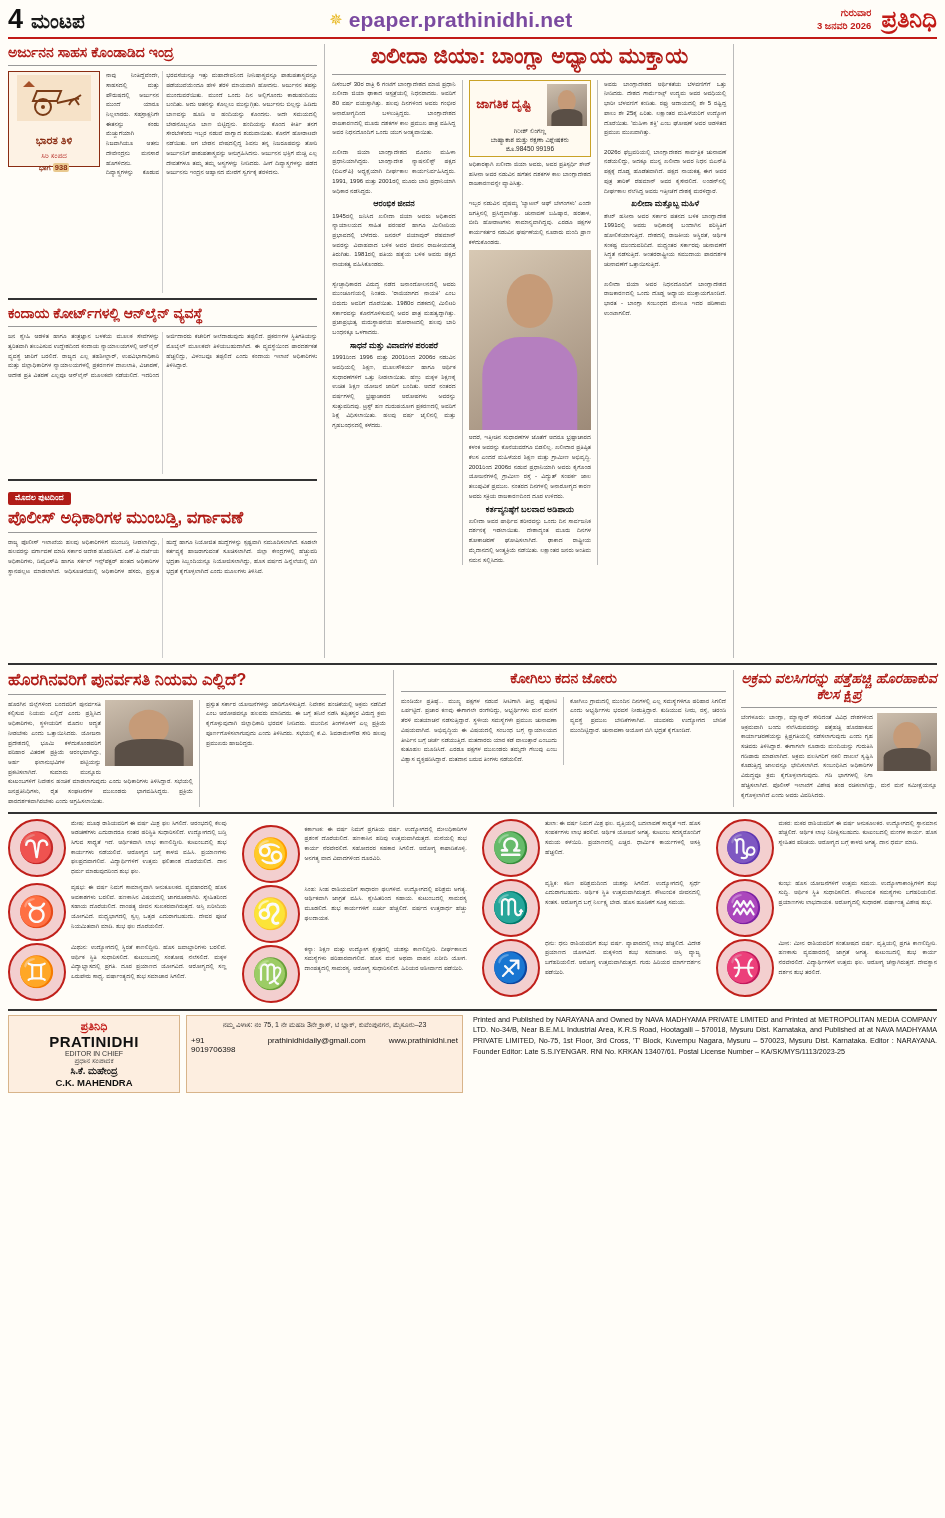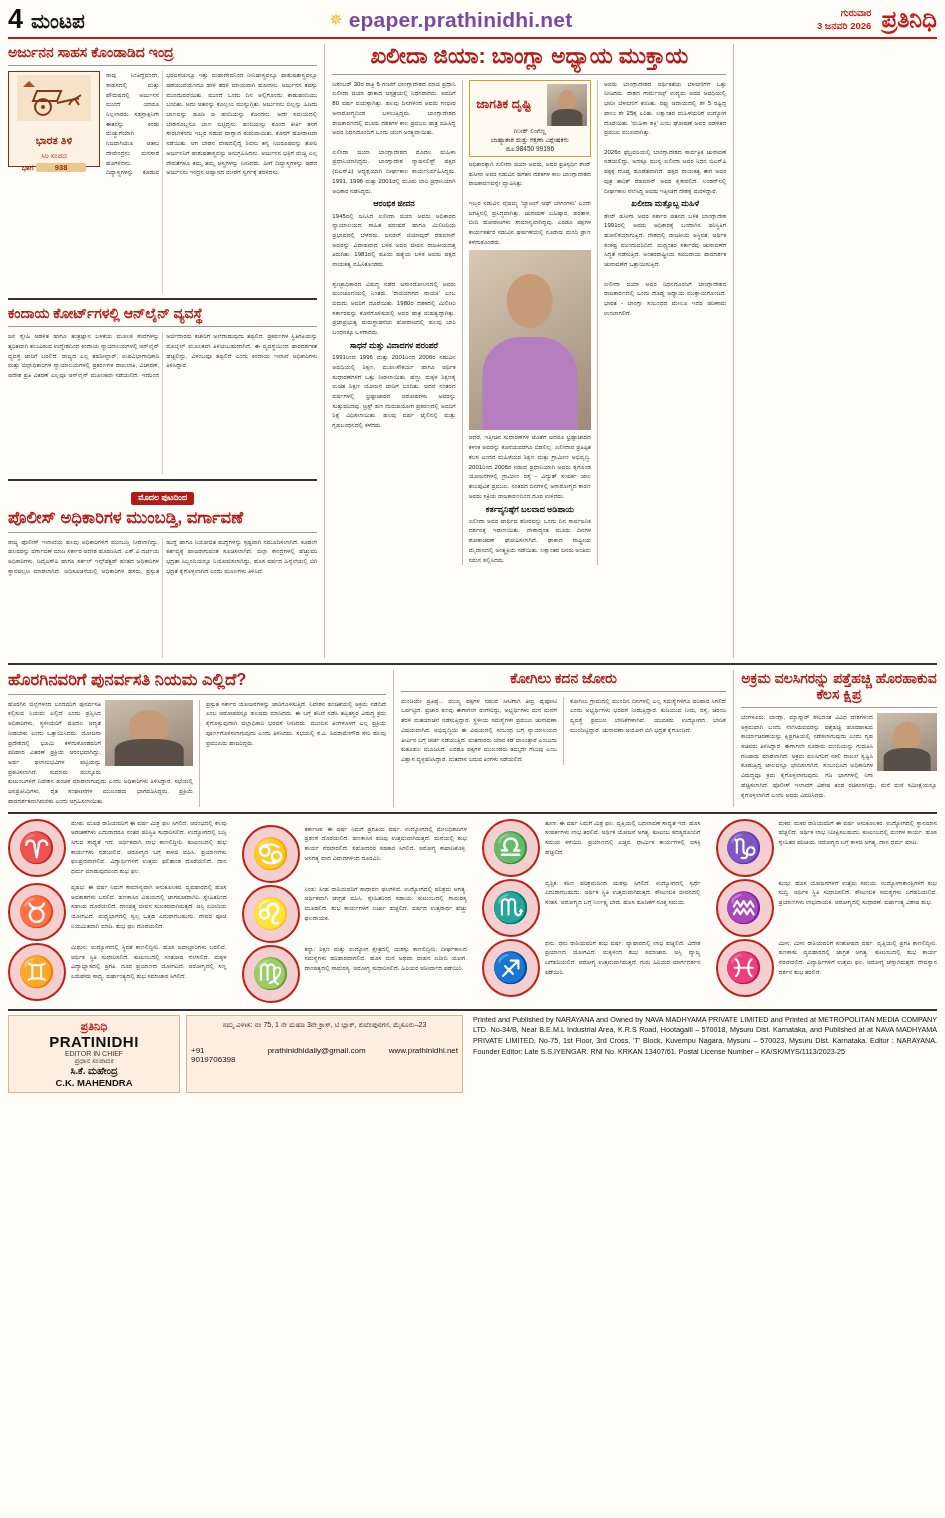--- a/index.html
+++ b/index.html
@@ -49,21 +49,21 @@
   .cols2 { column-count:2; column-gap:7px; column-rule:1px solid #ccc; }
 
   .kicker { display:inline-block; background:#b01c17; color:#fff; font-size:8px; padding:1.5px 7px; border-radius:2px; font-weight:bold;}
 
   
   .feature-box { border:1px solid #8a2c12; width:92px; height:96px; float:left; margin:0 6px 3px 0; background:#fdf2e4; display:flex; flex-direction:column; align-items:center; justify-content:flex-start; padding-top:3px;}
   .fb-art { width:74px; height:46px; background:#f6e2c8; border:1px solid #a5apx; position:relative; }
   .fb-title { font-size:10.5px; font-weight:bold; color:#8a2c12; margin-top:11px;}
   .fb-sub { font-size:7px; color:#b01c17; margin-top:1px;}
   .fb-badge { font-size:7.5px; color:#8a2c12; font-weight:bold; margin-top:1px;}
-  .fb-badge .num { background:#e9c98f; padding:0 19px; border-radius:2px; }
+  .fb-badge .num { background:#e9c98f; padding:0 2px; border-radius:2px; }
 
   
   .photo { background:linear-gradient(160deg,#cdbfae,#8f8072); position:relative; overflow:hidden; }
   .photo.portrait { background:linear-gradient(150deg,#d8c9b4,#9d8a78); }
   .photo .face { position:absolute; left:50%; top:42%; transform:translate(-50%,-50%); width:46%; height:52%; border-radius:50%; background:#c69b78; }
   .photo .body { position:absolute; left:50%; bottom:0; transform:translateX(-50%); width:78%; height:40%; border-radius:40% 40% 0 0; background:#5a4f46; }
 
   
   .gv-box { border:1px solid #c9a227; background:#fffaf0; padding:3px; }
   .gv-title { font-size:12.5px; font-weight:bold; color:#b01c17; text-align:center; }
@@ -82,21 +82,21 @@
 
   
   .footer { border-top:2px solid #333; margin-top:4px; padding-top:4px; display:flex; gap:6px; }
   .ft-left { width:172px; background:#fdeee0; border:1px solid #d8b48a; padding:4px; text-align:center; }
   .ft-logo { font-size:11px; color:#c21b17; font-weight:bold; }
   .ft-name { font-size:15px; font-weight:bold; color:#111; letter-spacing:0.5px;}
   .ft-role { font-size:7px; color:#333; }
   .ft-person { font-size:9.5px; font-weight:bold; color:#111; }
   .ft-mid { flex:1; background:#fdeee0; border:1px solid #d8b48a; padding:4px; }
   .ft-addr { font-size:7px; color:#222; text-align:center; line-height:1.5;}
-  .ft-contacts { display:flex; justify-content:space-between; font-size:8px; color:#111; margin-top:16px;gap:23px; }
+  .ft-contacts { display:flex; justify-content:space-between; font-size:8px; color:#111; margin-top:6px;gap:23px; }
   .ft-right { width:468px; font-size:7.2px; line-height:1.5; color:#111; text-align:justify; padding-left:4px;}
 
   .nobreak { break-inside: avoid; }
 </style>
 </head>
 <body>
 
 <div class="page">
 
   <div class="masthead">
@@ -144,21 +144,21 @@
         </div>
         <span>ನಾವು ನಿಂತಿದ್ದೆವೆಂದೇ, ಸಾಹಸದಲ್ಲಿ ಮತ್ತು ಪೌರುಷದಲ್ಲಿ ಅರ್ಜುನನ ಮುಂದೆ ಯಾರೂ ನಿಲ್ಲಲಾರರು. ಸಹಸ್ರಾಕ್ಷನಿಗೇ ಈತನನ್ನು ಕಂಡು ಮೆಚ್ಚುಗೆಯಾಗಿ ನಿಜವಾಗಿಯೂ ಆತನು ದೇವೇಂದ್ರನು ಮನಸಾರೆ ಹೊಗಳಿದನು. ದಿವ್ಯಾಸ್ತ್ರಗಳನ್ನು ಕೊಡುವ ಭರವಸೆಯನ್ನೂ ಇತ್ತು ಮಹಾದೇವನಿಂದ ನೀನಿಷಾಸ್ತ್ರವನ್ನೂ ಪಾಶುಪತಾಸ್ತ್ರವನ್ನೂ ಪಡೆಯುವೆಯೆಂದೂ ಹೇಳಿ ತೆರಳಿ ಮಾಯವಾಗಿ ಹೋದನು. ಅರ್ಜುನನ ತಪಸ್ಸು ಮುಂದುವರೆಯಿತು. ಮುಂದೆ ಒಂದು ದಿನ ಅಲ್ಲಿಗೊಂದು ಕಾಡುಹಂದಿಯು ಬಂದಿತು. ಅದು ಆತನನ್ನು ಕೊಲ್ಲಲು ಮುನ್ನುಗ್ಗಿತು. ಅರ್ಜುನನು ಬಿಲ್ಲನ್ನು ಹಿಡಿದು ಬಾಣವನ್ನು ಹೂಡಿ ಆ ಹಂದಿಯನ್ನು ಕೊಂದನು. ಅದೇ ಸಮಯದಲ್ಲಿ ಬೇಡನೊಬ್ಬನೂ ಬಾಣ ಬಿಟ್ಟಿದ್ದನು. ಹಂದಿಯನ್ನು ಕೊಂದ ಕೀರ್ತಿ ತನಗೆ ಸೇರಬೇಕೆಂದು ಇಬ್ಬರ ನಡುವೆ ವಾಗ್ವಾದ ಶುರುವಾಯಿತು. ಕೊನೆಗೆ ಹೋರಾಟವೇ ನಡೆಯಿತು. ಆಗ ಬೇಡನ ವೇಷದಲ್ಲಿದ್ದ ಶಿವನು ತನ್ನ ನಿಜರೂಪವನ್ನು ತೋರಿ ಅರ್ಜುನನಿಗೆ ಪಾಶುಪತಾಸ್ತ್ರವನ್ನು ಅನುಗ್ರಹಿಸಿದನು. ಅರ್ಜುನನ ಭಕ್ತಿಗೆ ಮೆಚ್ಚಿ ಎಲ್ಲ ದೇವತೆಗಳೂ ತಮ್ಮ ತಮ್ಮ ಅಸ್ತ್ರಗಳನ್ನು ನೀಡಿದರು. ಹೀಗೆ ದಿವ್ಯಾಸ್ತ್ರಗಳನ್ನು ಪಡೆದ ಅರ್ಜುನನು ಇಂದ್ರನ ಆಹ್ವಾನದ ಮೇರೆಗೆ ಸ್ವರ್ಗಕ್ಕೆ ತೆರಳಿದನು.</span>
       </div>
 
       <div class="hr2"></div>
       <div class="hl hl-lg hl-red">ಕಂದಾಯ ಕೋರ್ಟ್‌ಗಳಲ್ಲಿ ಆನ್‌ಲೈನ್ ವ್ಯವಸ್ಥೆ</div>
       <div class="hr"></div>
       <div class="body-text cols2" style="height:142px; overflow:hidden;">ಜನ ಸ್ನೇಹಿ ಆಡಳಿತ ಹಾಗೂ ತಂತ್ರಜ್ಞಾನ ಬಳಕೆಯ ಮೂಲಕ ಸೇವೆಗಳನ್ನು ತ್ವರಿತವಾಗಿ ತಲುಪಿಸುವ ಉದ್ದೇಶದಿಂದ ಕಂದಾಯ ನ್ಯಾಯಾಲಯಗಳಲ್ಲಿ ಆನ್‌ಲೈನ್ ವ್ಯವಸ್ಥೆ ಜಾರಿಗೆ ಬರಲಿದೆ. ರಾಜ್ಯದ ಎಲ್ಲ ತಹಶೀಲ್ದಾರ್, ಉಪವಿಭಾಗಾಧಿಕಾರಿ ಮತ್ತು ಜಿಲ್ಲಾಧಿಕಾರಿಗಳ ನ್ಯಾಯಾಲಯಗಳಲ್ಲಿ ಪ್ರಕರಣಗಳ ದಾಖಲಾತಿ, ವಿಚಾರಣೆ, ಆದೇಶ ಪ್ರತಿ ವಿತರಣೆ ಎಲ್ಲವೂ ಆನ್‌ಲೈನ್ ಮೂಲಕವೇ ನಡೆಯಲಿದೆ. ಇದರಿಂದ ಅರ್ಜಿದಾರರು ಕಚೇರಿಗೆ ಅಲೆದಾಡುವುದು ತಪ್ಪಲಿದೆ. ಪ್ರಕರಣಗಳ ಸ್ಥಿತಿಗತಿಯನ್ನು ಮೊಬೈಲ್ ಮೂಲಕವೇ ತಿಳಿಯಬಹುದಾಗಿದೆ. ಈ ವ್ಯವಸ್ಥೆಯಿಂದ ಪಾರದರ್ಶಕತೆ ಹೆಚ್ಚಲಿದ್ದು, ವಿಳಂಬವೂ ತಪ್ಪಲಿದೆ ಎಂದು ಕಂದಾಯ ಇಲಾಖೆ ಅಧಿಕಾರಿಗಳು ತಿಳಿಸಿದ್ದಾರೆ.</div>
 
       <div class="hr2"></div>
-      <div style="text-align:center; margin-bottom:3px;">
+      <div style="text-align:left; margin-bottom:3px;">
         <span class="kicker">ಮೊದಲ ಪುಟದಿಂದ</span>
       </div>
       <div class="hl hl-md hl-red">ಪೊಲೀಸ್ ಅಧಿಕಾರಿಗಳ ಮುಂಬಡ್ತಿ, ವರ್ಗಾವಣೆ</div>
       <div class="hr"></div>
       <div class="body-text cols2" style="height:120px; overflow:hidden;">ರಾಜ್ಯ ಪೊಲೀಸ್ ಇಲಾಖೆಯ ಹಲವು ಅಧಿಕಾರಿಗಳಿಗೆ ಮುಂಬಡ್ತಿ ನೀಡಲಾಗಿದ್ದು, ಹಲವರನ್ನು ವರ್ಗಾವಣೆ ಮಾಡಿ ಸರ್ಕಾರ ಆದೇಶ ಹೊರಡಿಸಿದೆ. ಎಸ್.ಪಿ ದರ್ಜೆಯ ಅಧಿಕಾರಿಗಳು, ಡಿವೈಎಸ್‌ಪಿ ಹಾಗೂ ಸರ್ಕಲ್ ಇನ್ಸ್‌ಪೆಕ್ಟರ್ ಹಂತದ ಅಧಿಕಾರಿಗಳ ಸ್ಥಾನಪಲ್ಲಟ ಮಾಡಲಾಗಿದೆ. ಅಧಿಸೂಚನೆಯಲ್ಲಿ ಅಧಿಕಾರಿಗಳ ಹೆಸರು, ಪ್ರಸ್ತುತ ಹುದ್ದೆ ಹಾಗೂ ನಿಯೋಜಿತ ಹುದ್ದೆಗಳನ್ನು ಸ್ಪಷ್ಟವಾಗಿ ನಮೂದಿಸಲಾಗಿದೆ. ಕೂಡಲೇ ಕರ್ತವ್ಯಕ್ಕೆ ಹಾಜರಾಗುವಂತೆ ಸೂಚಿಸಲಾಗಿದೆ. ಜಿಲ್ಲಾ ಕೇಂದ್ರಗಳಲ್ಲಿ ಹೆಚ್ಚುವರಿ ಭದ್ರತಾ ಸಿಬ್ಬಂದಿಯನ್ನೂ ನಿಯೋಜಿಸಲಾಗಿದ್ದು, ಹೊಸ ವರ್ಷದ ಹಿನ್ನೆಲೆಯಲ್ಲಿ ಬಿಗಿ ಭದ್ರತೆ ಕೈಗೊಳ್ಳಲಾಗಿದೆ ಎಂದು ಮೂಲಗಳು ತಿಳಿಸಿವೆ.</div>
     </div>
 
     <div class="rule-v"></div>
 
     <div style="width:394px;">
@@ -261,21 +261,21 @@
 
 ಅಭಿವೃದ್ಧಿಯ ಈ ವಿಷಯದಲ್ಲಿ ಸಂಬಂಧ ಬಗ್ಗೆ ನ್ಯಾಯಾಲಯದ ತೀರ್ಪಿನ ಬಗ್ಗೆ ಚರ್ಚೆ ನಡೆಯುತ್ತಿದೆ. ಮತದಾರರು ಯಾರ ಕಡೆ ವಾಲುತ್ತಾರೆ ಎಂಬುದು ಕುತೂಹಲ ಮೂಡಿಸಿದೆ. ಎರಡೂ ಪಕ್ಷಗಳ ಮುಖಂಡರು ತಮ್ಮದೇ ಗೆಲುವು ಎಂಬ ವಿಶ್ವಾಸ ವ್ಯಕ್ತಪಡಿಸಿದ್ದಾರೆ. ಮತದಾನ ಬರುವ ತಿಂಗಳು ನಡೆಯಲಿದೆ.</div>
         <div class="rule-v"></div>
         <div style="width:156px;" class="body-text">ಕೋಗಿಲು ಗ್ರಾಮದಲ್ಲಿ ಮುಂದಿನ ದಿನಗಳಲ್ಲಿ ಎಲ್ಲ ಸಮಸ್ಯೆಗಳಿಗೂ ಪರಿಹಾರ ಸಿಗಲಿದೆ ಎಂದು ಅಭ್ಯರ್ಥಿಗಳು ಭರವಸೆ ನೀಡುತ್ತಿದ್ದಾರೆ. ಕುಡಿಯುವ ನೀರು, ರಸ್ತೆ, ಚರಂಡಿ ವ್ಯವಸ್ಥೆ ಪ್ರಮುಖ ಬೇಡಿಕೆಗಳಾಗಿವೆ. ಯುವಕರು ಉದ್ಯೋಗದ ಬೇಡಿಕೆ ಮುಂದಿಟ್ಟಿದ್ದಾರೆ. ಚುನಾವಣಾ ಆಯೋಗ ಬಿಗಿ ಭದ್ರತೆ ಕೈಗೊಂಡಿದೆ.</div>
       </div>
     </div>
 
     <div class="rule-v"></div>
 
     <div style="width:207px;">
-      <div class="hl hl-sm hl-red" style="text-align:center;">ಅಕ್ರಮ ವಲಸಿಗರನ್ನು ಪತ್ತೆಹಚ್ಚಿ ಹೊರಹಾಕುವ ಕೆಲಸ ಕ್ಷಿಪ್ರ</div>
+      <div class="hl hl-sm hl-red" style="text-align:center;font-style:italic;">ಅಕ್ರಮ ವಲಸಿಗರನ್ನು ಪತ್ತೆಹಚ್ಚಿ ಹೊರಹಾಕುವ ಕೆಲಸ ಕ್ಷಿಪ್ರ</div>
       <div class="hr"></div>
       <div class="body-text">
         <div class="photo" style="width:60px;height:58px; float:right; margin:0 0 3px 4px;">
           <div class="face"></div>
             <div class="body"></div>
         </div>
         <span>ಬೆಂಗಳೂರು: ಬಾಂಗ್ಲಾ, ಮ್ಯಾನ್ಮಾರ್ ಸೇರಿದಂತೆ ವಿವಿಧ ದೇಶಗಳಿಂದ ಅಕ್ರಮವಾಗಿ ಬಂದು ನೆಲೆಸಿರುವವರನ್ನು ಪತ್ತೆಹಚ್ಚಿ ಹೊರಹಾಕುವ ಕಾರ್ಯಾಚರಣೆಯನ್ನು ಕ್ಷಿಪ್ರಗತಿಯಲ್ಲಿ ನಡೆಸಲಾಗುವುದು ಎಂದು ಗೃಹ ಸಚಿವರು ತಿಳಿಸಿದ್ದಾರೆ. ಈಗಾಗಲೇ ನೂರಾರು ಮಂದಿಯನ್ನು ಗುರುತಿಸಿ ಗಡಿಪಾರು ಮಾಡಲಾಗಿದೆ. ಅಕ್ರಮ ವಲಸಿಗರಿಗೆ ನಕಲಿ ದಾಖಲೆ ಸೃಷ್ಟಿಸಿ ಕೊಡುತ್ತಿದ್ದ ಜಾಲವನ್ನೂ ಭೇದಿಸಲಾಗಿದೆ. ಸಂಬಂಧಿಸಿದ ಅಧಿಕಾರಿಗಳ ವಿರುದ್ಧವೂ ಕ್ರಮ ಕೈಗೊಳ್ಳಲಾಗುವುದು. ಗಡಿ ಭಾಗಗಳಲ್ಲಿ ನಿಗಾ ಹೆಚ್ಚಿಸಲಾಗಿದೆ. ಪೊಲೀಸ್ ಇಲಾಖೆಗೆ ವಿಶೇಷ ತಂಡ ರಚಿಸಲಾಗಿದ್ದು, ಮನೆ ಮನೆ ಸಮೀಕ್ಷೆಯನ್ನೂ ಕೈಗೊಳ್ಳಲಾಗಿದೆ ಎಂದು ಅವರು ವಿವರಿಸಿದರು.</span>
       </div>
     </div>
   </div>

